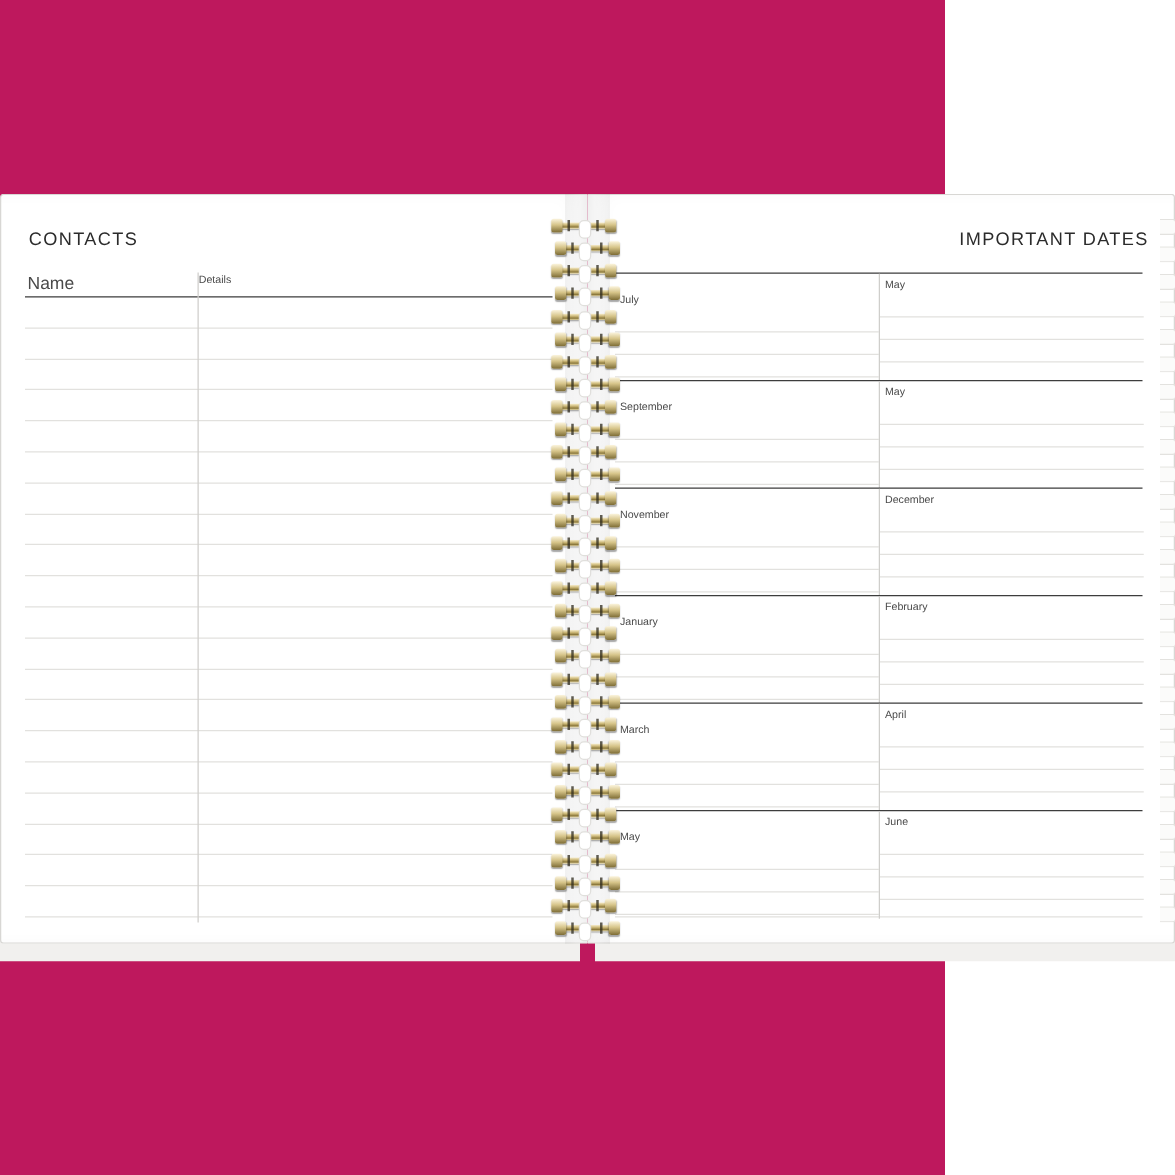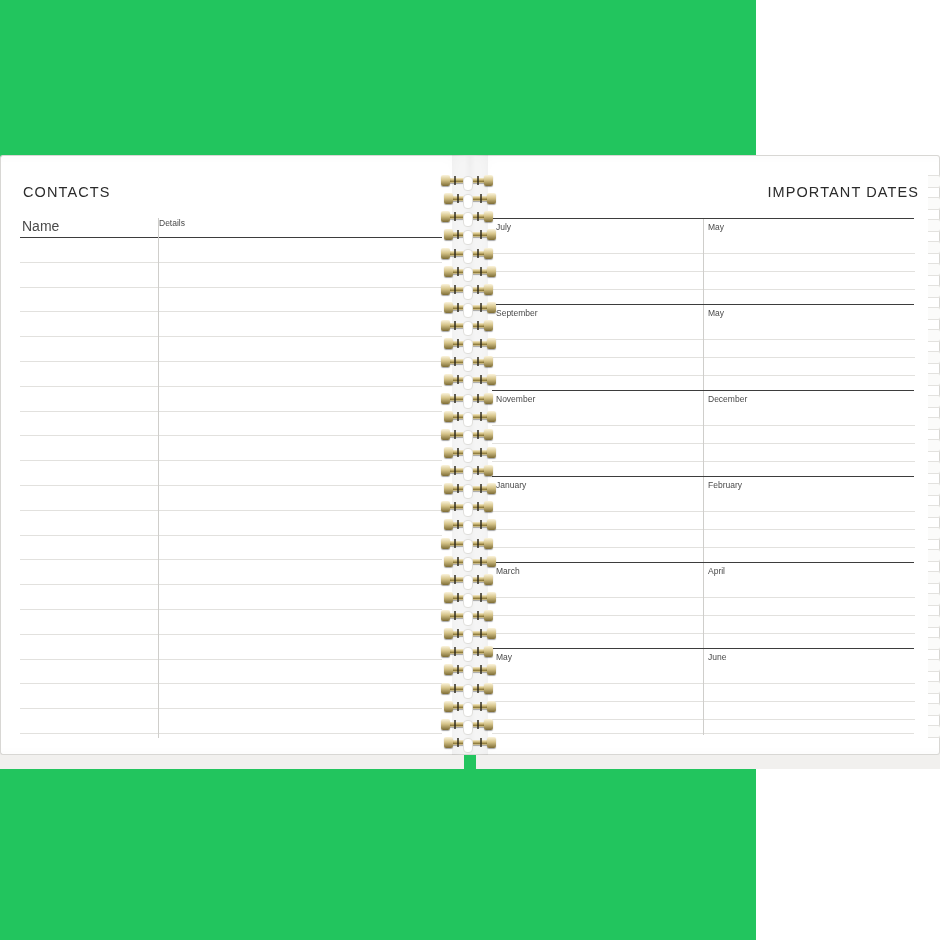--- a/index.html
+++ b/index.html
@@ -13,21 +13,21 @@
     overflow: hidden;
     font-family: "Liberation Sans", sans-serif;
   }
 
   #planner {
     position: absolute;
     left: 0;
     top: 0;
     width: 756px;
     height: 940px;
-    background: #22c55e;
+    background: #be185d;
   }
 
   
   .spread {
     position: absolute;
     left: 0;
     top: 155px;
     width: 940px;
     height: 615px;
   }
@@ -156,21 +156,21 @@
     box-sizing: border-box;
   }
   .dates-rowblock:last-child { border-bottom: 1px solid #e2e1de; }
   .dates-cell {
     position: absolute;
     top: 0;
     width: 211px;
     height: 86px;
     box-sizing: border-box;
   }
-  .dates-cell.c1 { left: 0; }
+  .dates-cell.c1 { left: 0; margin-top: 12px; }
   .dates-cell.c2 { left: 211px; border-left: 1px solid #cfcecb; }
   .month-label {
     position: absolute;
     left: 4px;
     top: 3px;
     font-size: 8.5px;
     color: #4a4a4a;
   }
   .cell-lines {
     position: absolute;

